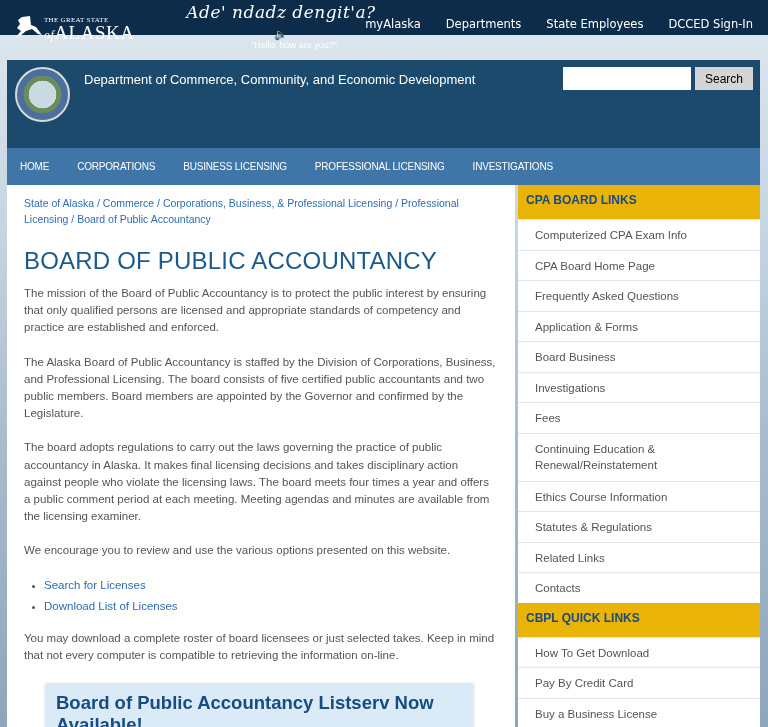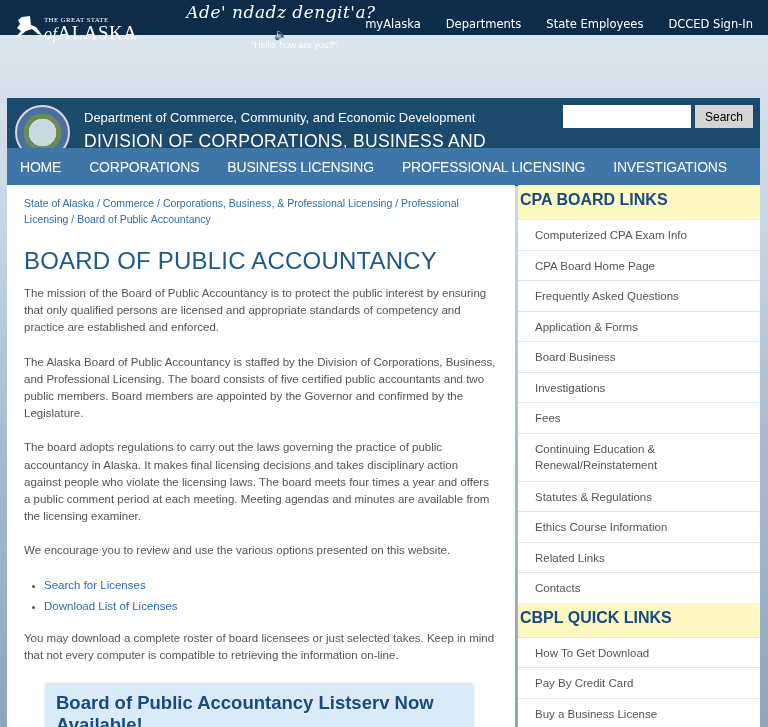--- a/index.html
+++ b/index.html
@@ -47,21 +47,20 @@
     position: absolute; right: 15px; top: 17px;
     display: flex; gap: 25px;
     font-size: 11.5px;
   }
   .toplinks span { color: #fff; cursor: pointer; }
 
   
   .header {
     position: absolute; left: 7px; top: 60px; width: 753px; height: 88px;
     background: #1b4a6d;
-    margin-top: 38px;
   }
   .seal {
     position: absolute; left: 8px; top: 7px; width: 55px; height: 55px;
     border-radius: 50%;
     background: radial-gradient(circle at 50% 50%, #c9dae0 0 38%, #6a8c5a 39% 52%, #4b6fa0 53% 74%, #1d3d6a 75% 100%);
     border: 2px solid #d9d9d9;
   }
   .dept {
     position: absolute; left: 77px; top: 12px;
     font-size: 13px; color: #fff;
@@ -83,21 +82,21 @@
   }
 
   
   .nav {
     position: absolute; left: 7px; top: 148px; width: 753px; height: 37px;
     background: #3f76a7;
     display: flex; align-items: center;
   }
   .nav span {
     color: #fff; font-family: "Liberation Sans", sans-serif;
-    font-size: 14px; margin-left: 13px; margin-right: 15px; cursor: pointer;
+    font-size: 10px; margin-left: 13px; margin-right: 15px; cursor: pointer;
     letter-spacing: -.2px;
   }
 
   
   .main {
     position: absolute; left: 7px; top: 185px; width: 508px; height: 542px;
     background: #fff;
     padding: 10px 16px 0 17px;
     font-family: "Liberation Sans", sans-serif;
   }
@@ -127,58 +126,57 @@
     font-size: 18.5px; line-height: 22px; color: #164c82; font-weight: bold;
   }
 
   
   .sidebar {
     position: absolute; left: 518px; top: 185px; width: 242px; height: 542px;
     background: #fff;
     font-family: "Liberation Sans", sans-serif;
   }
   .sb-head {
-    background: #fef9c3; color: #164c82; font-weight: bold; font-size: 16px;
-    height: 34px; line-height: 30px; padding-left: 2px;
+    background: #eab308; color: #164c82; font-weight: bold; font-size: 12px;
+    height: 34px; line-height: 30px; padding-left: 8px;
   }
   .sb-item {
     border-top: 1px solid #e6e6e6;
     font-size: 11.5px; color: #555; padding: 8px 17px; line-height: 14px;
     cursor: pointer;
   }
   .sb-item.one { height: 30.5px; }
   .sb-item.two { height: 48px; line-height: 16px; padding-top: 7px; }
 </style>
 </head>
 <body>
 
 <div class="topbar">
   <div class="logo">
     <svg class="state-shape" viewBox="0 0 30 24">
       <path d="M8 2 L16 1 L17 10 L22 12 L28 20 L24 19 L18 14 L12 16 L6 21 L2 22 L7 16 L3 13 L6 9 L4 5 Z" fill="#fff"></path>
     </svg>
     <span class="small">THE GREAT STATE</span>
-    <span class="big"><i style="font-size:16px">of</i><span>ALASKA</span></span>
+    <span class="big"><i style="font-size:12px">of</i><span>ALASKA</span></span>
   </div>
   <div class="greeting">
     <div class="native"><span>Ade' ndadz dengit'a?</span> <span class="speaker">🔈</span></div>
     <div class="trans">"Hello, how are you?"</div>
   </div>
   <div class="toplinks">
     <span>myAlaska</span>
     <span>Departments</span>
     <span>State Employees</span>
     <span>DCCED Sign-In</span>
   </div>
 </div>
 
 <div class="header">
   <div class="seal"></div>
   <div class="dept">Department of Commerce, Community, and Economic Development</div>
-  <div class="division">DIVISION OF CORPORATIONS, BUSINESS AND PROFESSIONAL LICENSING</div>
   <input class="search-input" type="text" placeholder="" style="">
   <button class="search-btn">Search</button>
 </div>
 
 <div class="nav">
   <span>HOME</span>
   <span>CORPORATIONS</span>
   <span>BUSINESS LICENSING</span>
   <span>PROFESSIONAL LICENSING</span>
   <span>INVESTIGATIONS</span>
@@ -206,21 +204,21 @@
 <div class="sidebar">
   <div class="sb-head">CPA BOARD LINKS</div>
   <div class="sb-item one">Computerized CPA Exam Info</div>
   <div class="sb-item one">CPA Board Home Page</div>
   <div class="sb-item one">Frequently Asked Questions</div>
   <div class="sb-item one">Application &amp; Forms</div>
   <div class="sb-item one">Board Business</div>
   <div class="sb-item one">Investigations</div>
   <div class="sb-item one">Fees</div>
   <div class="sb-item two">Continuing Education &amp; Renewal/Reinstatement</div>
+  <div class="sb-item one">Ethics Course Information</div>
   <div class="sb-item one">Statutes &amp; Regulations</div>
-  <div class="sb-item one">Ethics Course Information</div>
   <div class="sb-item one">Related Links</div>
   <div class="sb-item one">Contacts</div>
   <div class="sb-head">CBPL QUICK LINKS</div>
   <div class="sb-item one">How To Get Download</div>
   <div class="sb-item one">Pay By Credit Card</div>
   <div class="sb-item one">Buy a Business License</div>
 </div>
 
 </body></html>

